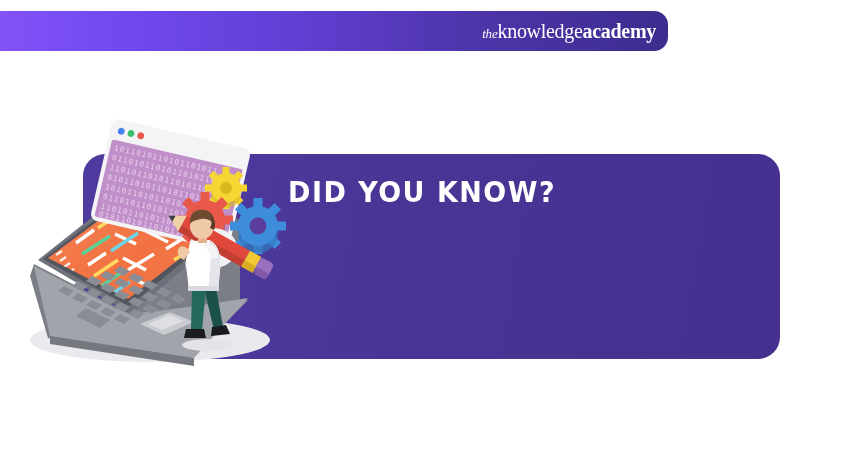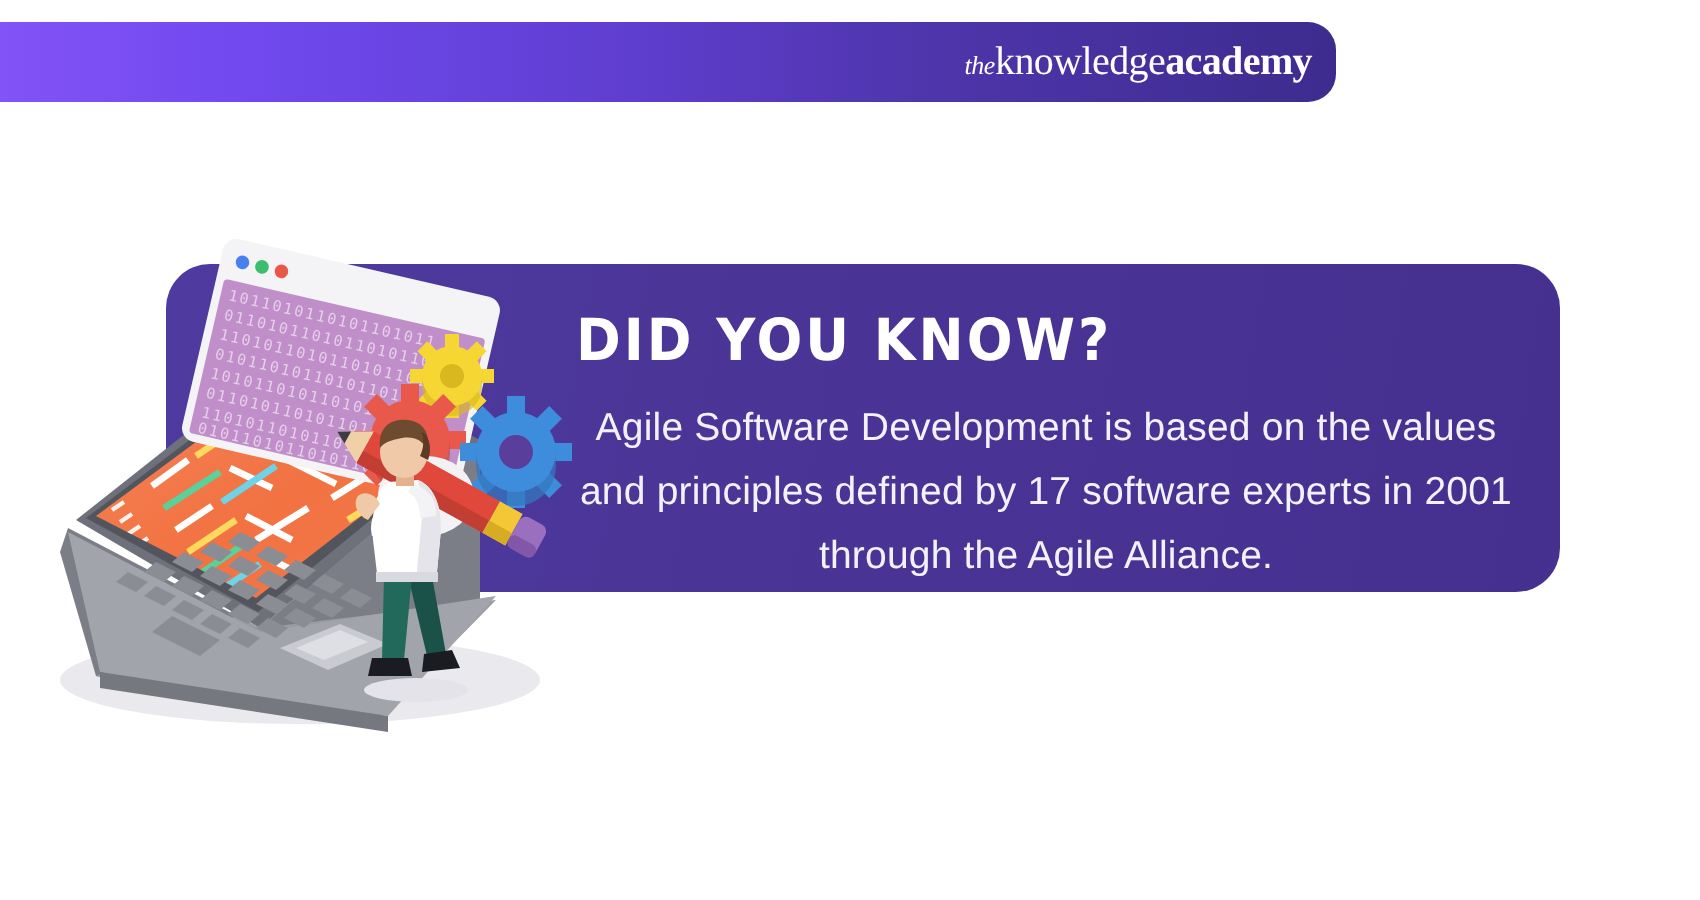--- a/index.html
+++ b/index.html
@@ -48,26 +48,25 @@
   .logo-academy {
     font-size: 20px;
     font-weight: bold;
     letter-spacing: -0.3px;
   }
 
   
   #fact-card {
     position: absolute;
     left: 83px;
-    top: 132px;
+    top: 154px;
     width: 697px;
-    height: 164px;
+    height: 205px;
     border-radius: 22px;
     background: linear-gradient(100deg, #4f3aa0 0%, #4a3596 45%, #453090 100%);
-    text-align: center;
   }
   #card-heading {
     position: absolute;
     left: 205px;
     top: 21px;
     color: #ffffff;
     font-family: "DejaVu Sans", sans-serif;
     font-size: 29px;
     font-weight: bold;
     letter-spacing: 1.6px;
@@ -102,21 +101,20 @@
 <body>
 
 <div id="header-bar">
   <div id="brand-logo">
     <span class="logo-the">the</span><span class="logo-knowledge">knowledge</span><span class="logo-academy">academy</span>
   </div>
 </div>
 
 <div id="fact-card">
   <div id="card-heading">DID YOU KNOW?</div>
-  <div id="card-body-text">Agile Software Development is based on the values and principles defined by 17 software experts in 2001 through the Agile Alliance.</div>
 </div>
 
 <div id="illustration">
 <svg width="300" height="262" viewBox="0 0 300 262" xmlns="http://www.w3.org/2000/svg">
 
   <ellipse cx="132" cy="232" rx="120" ry="22" fill="#e9e9ee"></ellipse>
 
   <g>
 
     <polygon points="20,152 130,65 222,112 112,206" fill="#6f717a"></polygon>

